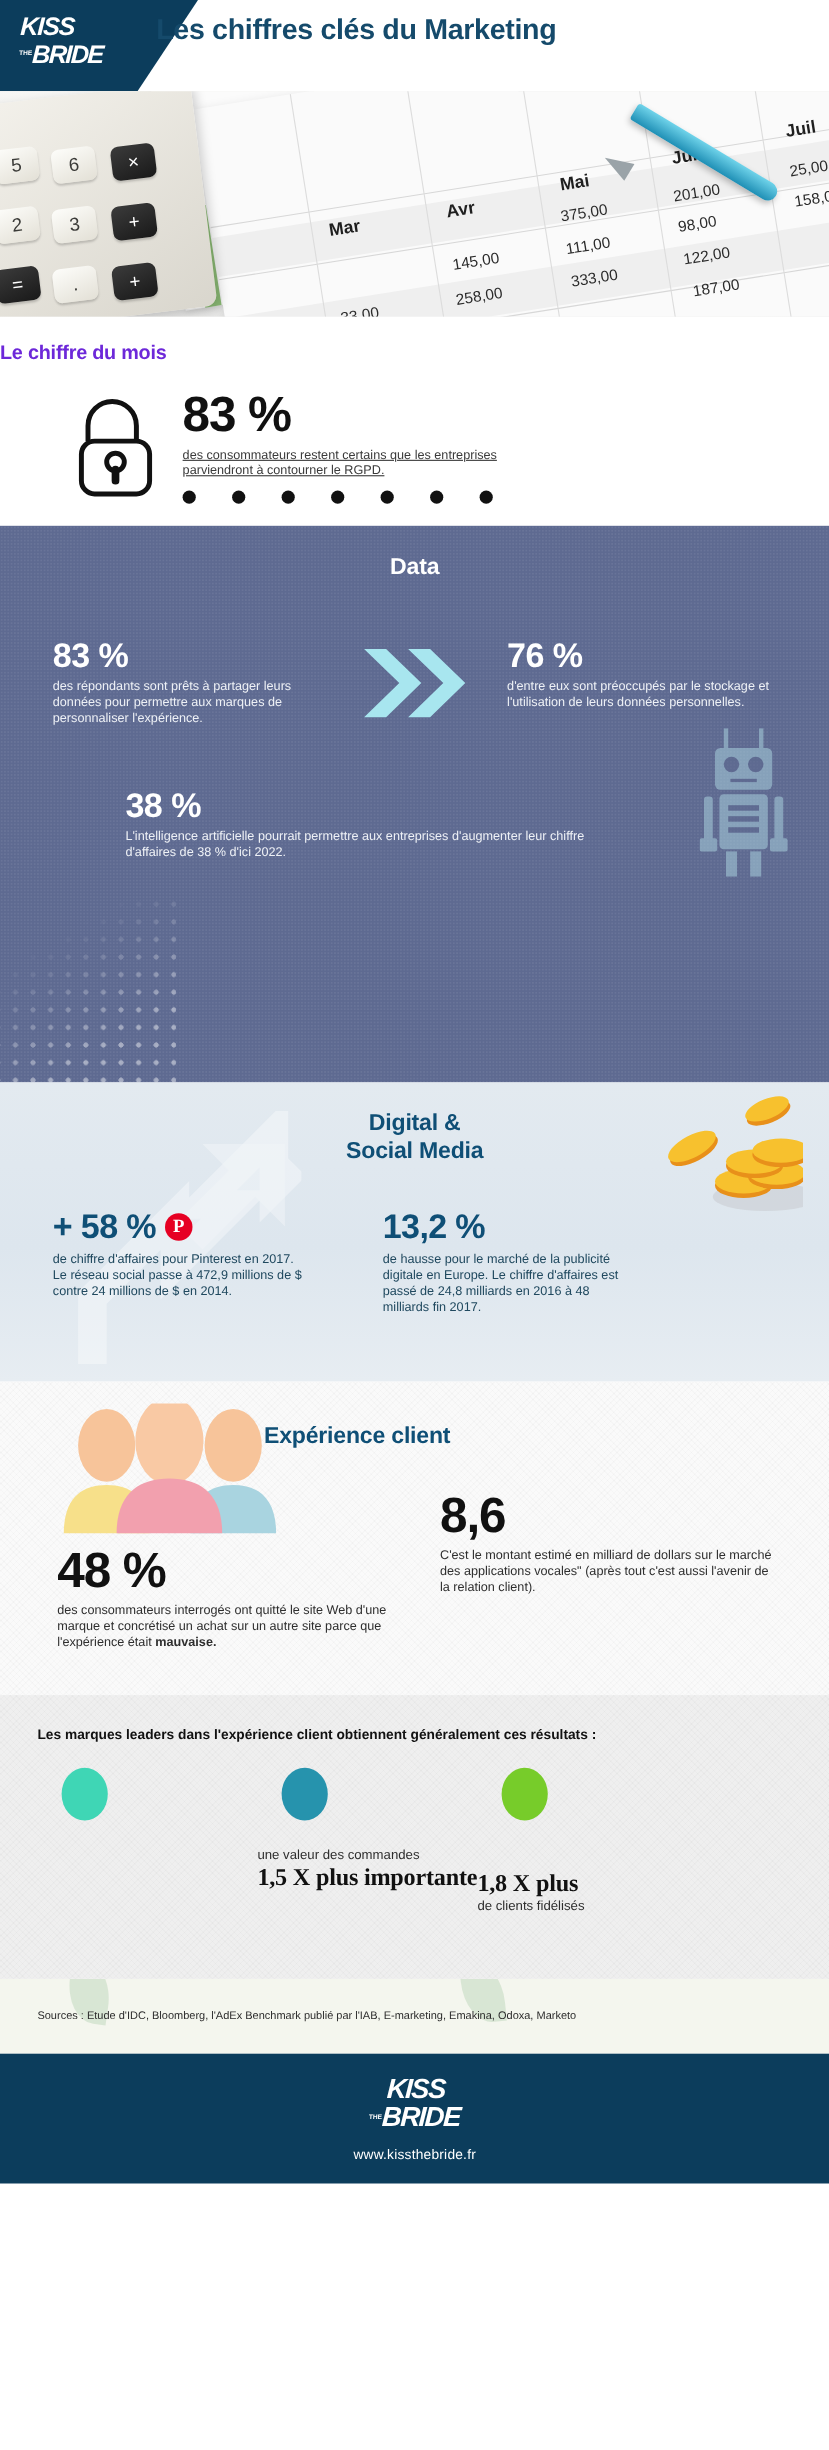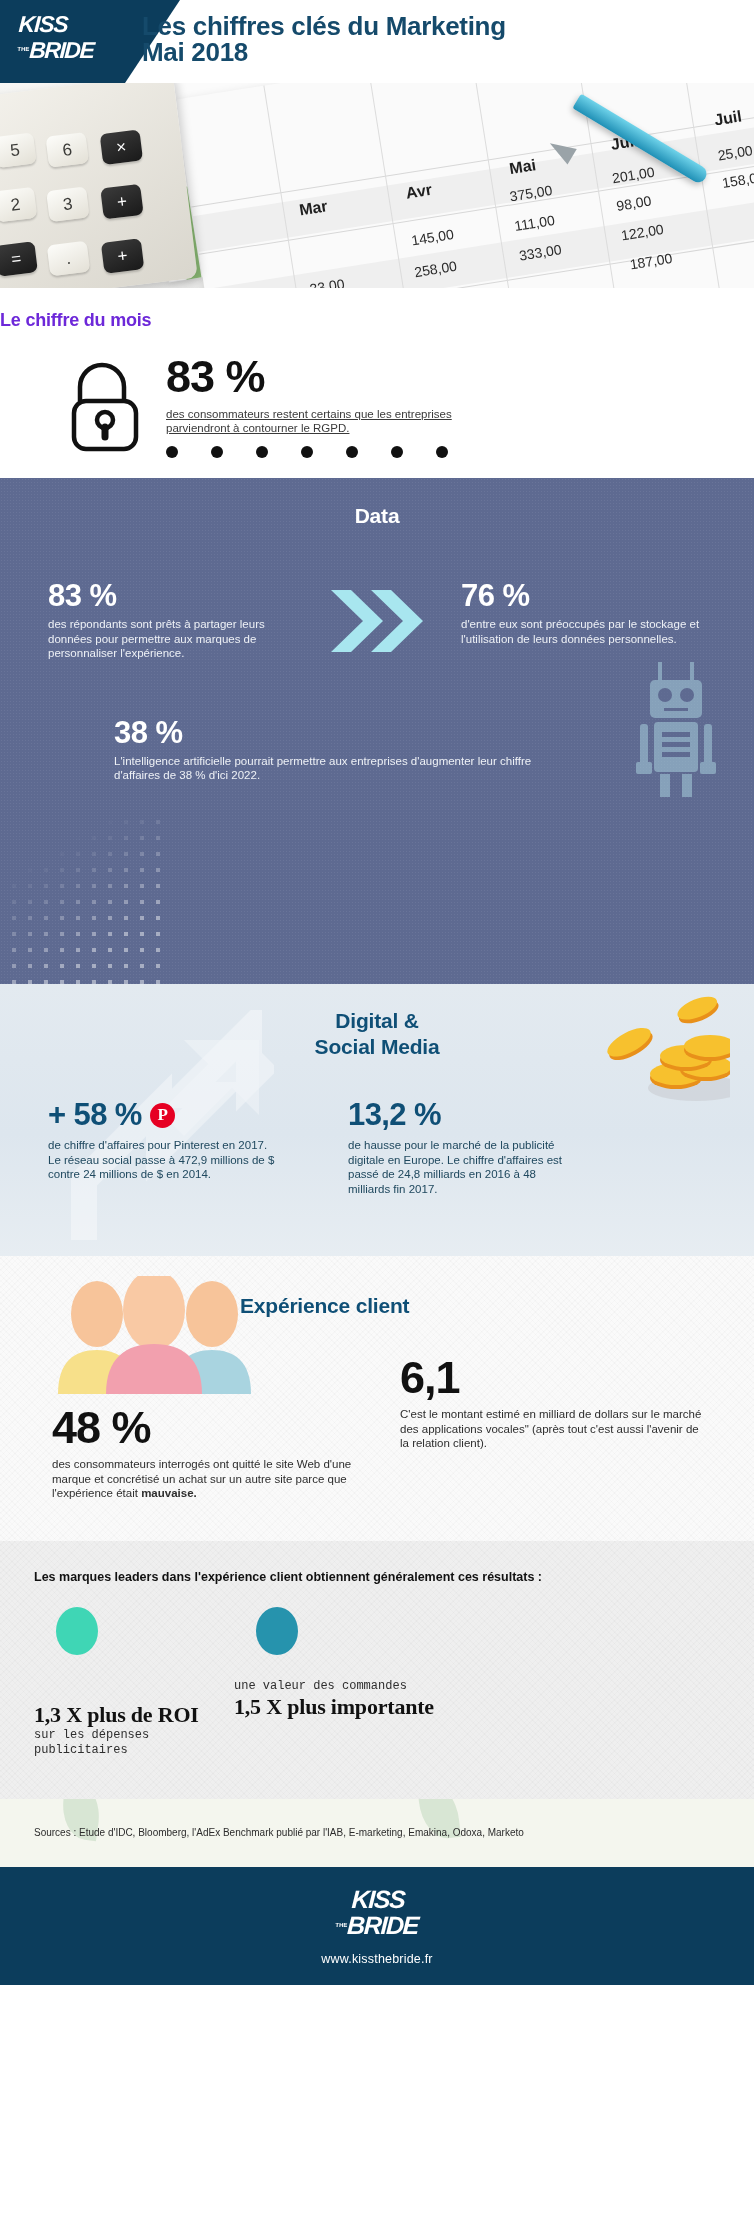--- a/index.html
+++ b/index.html
@@ -406,21 +406,20 @@
     font-family: "Liberation Serif", serif;
     font-weight: 700;
     font-size: 22px;
     line-height: 26px;
     letter-spacing: -0.2px;
   }
   .res-small {
     color: #2e2e2e;
     font-size: 12px;
     line-height: 15px;
-    font-family: Liberation Mono, monospace;
   }
 
   
   .sec-sources {
     position: relative;
     background: #f4f6ee;
     height: 68px;
     overflow: hidden;
     padding-left: 20px;
   }
@@ -472,21 +471,20 @@
 <div class="page">
 
   <div class="header">
     <div class="header-badge"></div>
     <div class="logo-kiss">
       <div><span>KISS</span></div>
       <div class="lg2"><span class="logo-the">THE</span><span>BRIDE</span></div>
     </div>
     <div class="header-title">
       <div>Les chiffres clés du Marketing</div>
-      <div>Mai 2018</div>
     </div>
   </div>
 
   <div class="hero">
     <div class="hero-bg"></div>
 
     <div class="chartpaper" style="left:150px; top:-40px; width:330px; height:215px;">
       <div class="bar" style="left:18px;  height:92px;  background:#8fbf78;"></div>
       <div class="bar" style="left:38px;  height:46px;  background:#f2c029;"></div>
       <div class="bar" style="left:62px;  height:30px;  background:#e8533a;"></div>
@@ -694,49 +692,52 @@
     </div>
 
     <div class="exp-title">Expérience client</div>
 
     <div class="exp-left">
       <div class="big-black">48 %</div>
       <div class="desc-dark"><span>des consommateurs interrogés ont quitté le site Web d'une marque et concrétisé un achat sur un autre site parce que l'expérience était </span><b>mauvaise.</b></div>
     </div>
 
     <div class="exp-right">
-      <div class="big-black">6,1</div>
+      <div class="big-black">8,6</div>
       <div class="desc-dark">C'est le montant estimé en milliard de dollars sur le marché des applications vocales" (après tout c'est aussi l'avenir de la relation client).</div>
     </div>
   </div>
 
   <div class="sec-results">
     <div class="texture"></div>
     <div class="lead-title">Les marques leaders dans l'expérience client obtiennent généralement ces résultats :</div>
 
     <div class="circles">
 
       <div class="circle-col">
         <div class="circle" style="background:#3fd6b5"></div>
-        <div class="res-block" style="top:95px;">
-          <div class="res-small"></div>
-          <div class="res-big">1,3 X plus de ROI</div>
-          <div class="res-small">sur les dépenses publicitaires</div>
-        </div>
       </div>
 
       <div class="circle-col">
         <div class="circle" style="background:#2693ad"></div>
         <div class="res-block" style="top:72px;">
           <div class="res-small">une valeur des commandes</div>
           <div class="res-big">1,5 X plus importante</div>
           <div class="res-small"></div>
         </div>
       </div>
 
+      <div class="circle-col">
+        <div class="circle" style="background:#77cc2a"></div>
+        <div class="res-block" style="top:92px;">
+          <div class="res-small"></div>
+          <div class="res-big">1,8 X plus</div>
+          <div class="res-small">de clients fidélisés</div>
+        </div>
+      </div>
 
     </div>
   </div>
 
   <div class="sec-sources">
     <div class="leaf" style="left:62px;  transform:rotate(8deg);"></div>
     <div class="leaf" style="left:420px; transform:rotate(-6deg);"></div>
     <div class="sources-text">Sources : Etude d'IDC, Bloomberg, l'AdEx Benchmark publié par l'IAB, E-marketing, Emakina, Odoxa, Marketo</div>
   </div>
 

